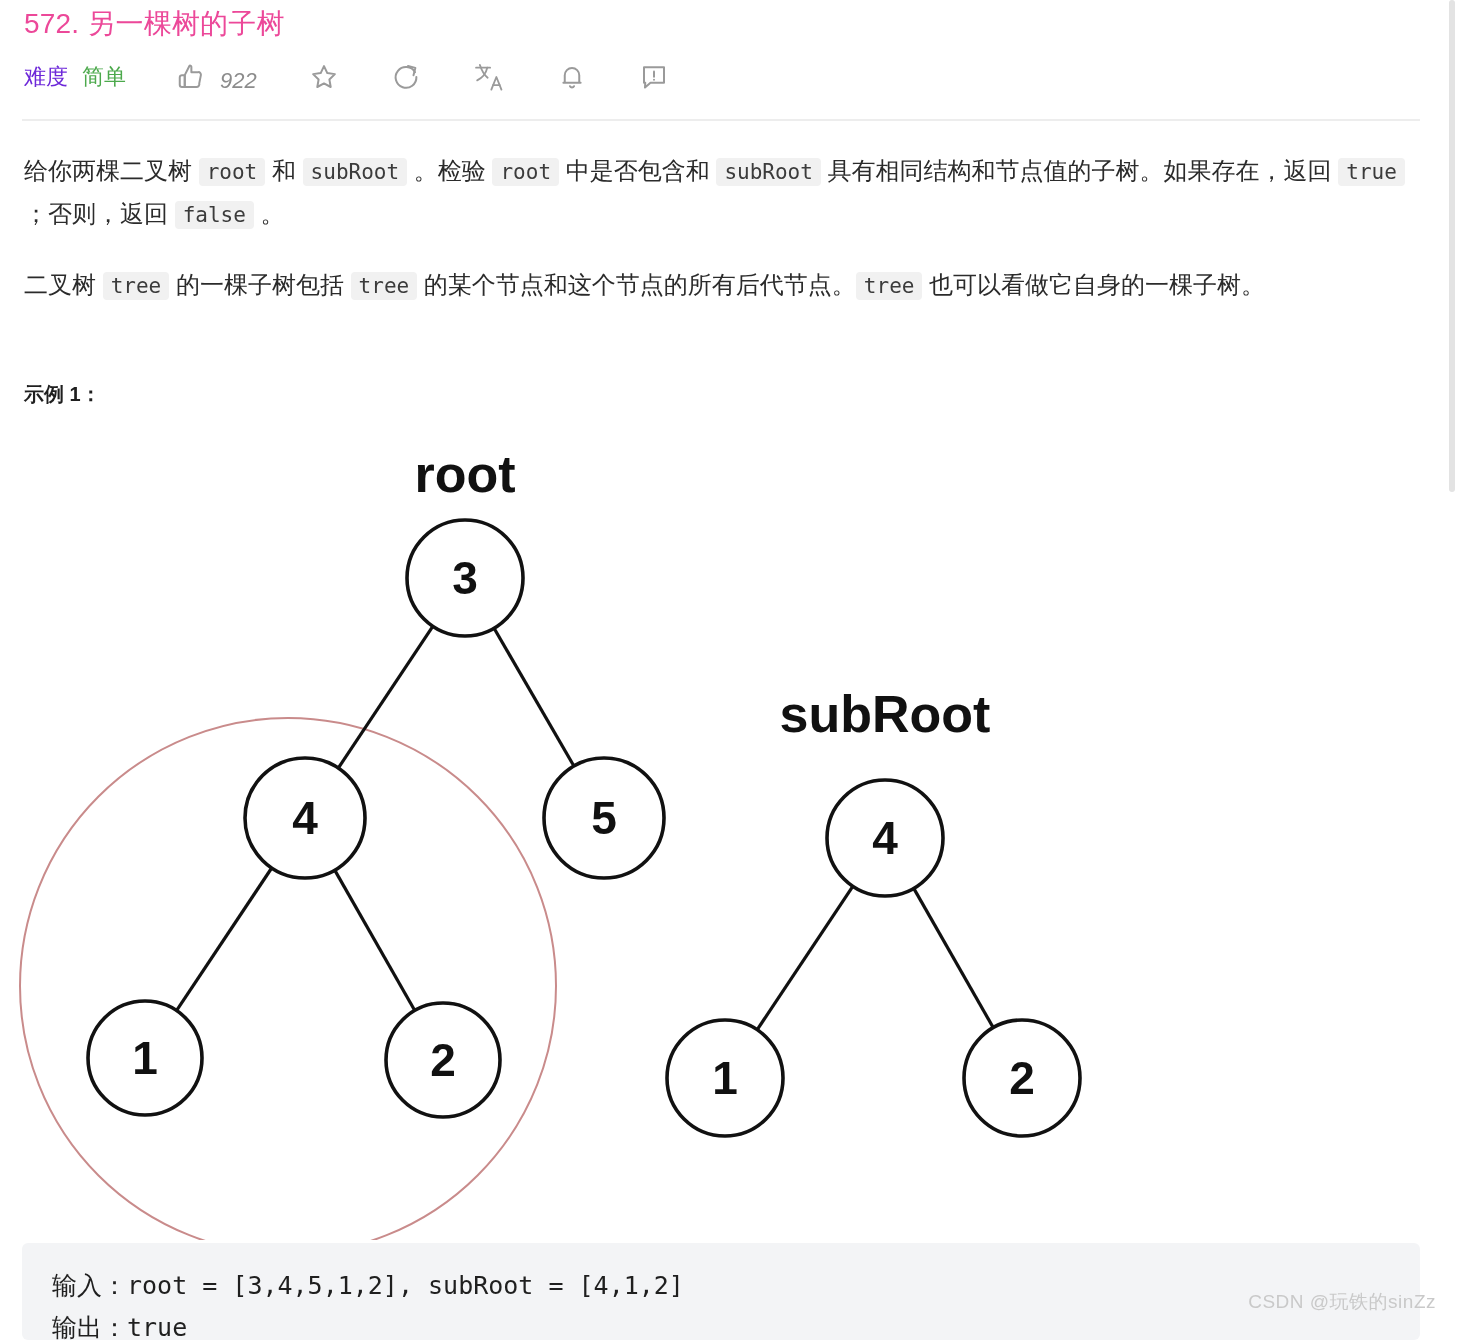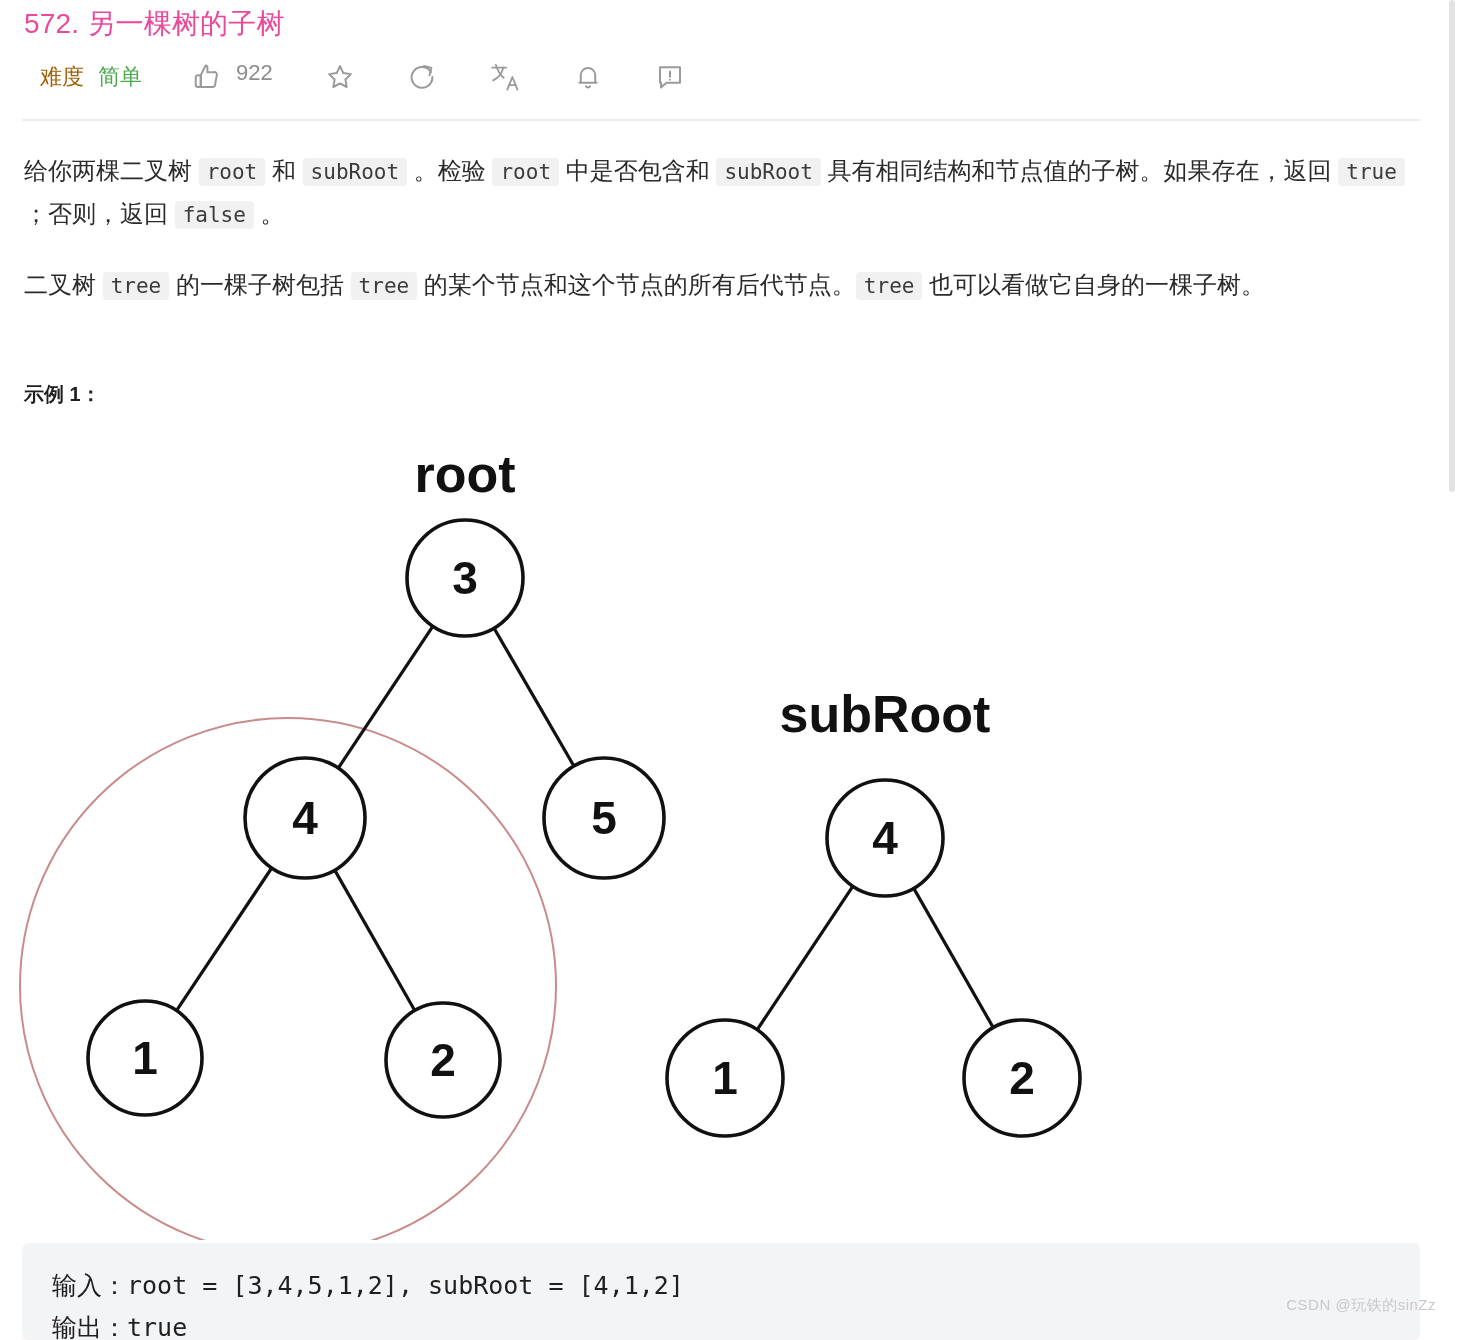--- a/index.html
+++ b/index.html
@@ -29,36 +29,36 @@
   .meta-bar {
     position: absolute;
     left: 24px; top: 58px;
     height: 38px;
     display: flex;
     align-items: center;
     white-space: nowrap;
   }
   .meta-label {
     font-size: 22px;
-    color: #a16207;
+    color: #6d28d9;
     margin-right: 14px;
-    margin-left: 16px;
   }
   .meta-difficulty {
     font-size: 22px;
     color: #4ca94c;
     margin-right: 50px;
     text-align: right;
   }
   .icon-btn {
     display: inline-flex;
-    align-items: flex-start;
+    align-items: flex-end;
     color: #9a9a9a;
     margin-right: 52px;
     line-height: 0;
+    font-style: italic;
   }
   .icon-btn:last-child { margin-right: 0; }
   .icon-btn svg { display: block; }
   .like-count {
     font-size: 22px;
     color: #8c8c8c;
     margin-left: 14px;
     line-height: 1;
   }
 
@@ -116,21 +116,21 @@
     line-height: 42px;
     color: #1f1f1f;
     white-space: pre;
     overflow: hidden;
   }
 
   
   .watermark {
     position: absolute;
     right: 22px; bottom: 25px;
-    font-size: 15px;
+    font-size: 19px;
     color: #c9c9c9;
     letter-spacing: 0.5px;
     pointer-events: none;
   }
 
   
   .scrollbar-track {
     position: absolute;
     right: 0; top: 0;
     width: 12px; height: 1340px;

